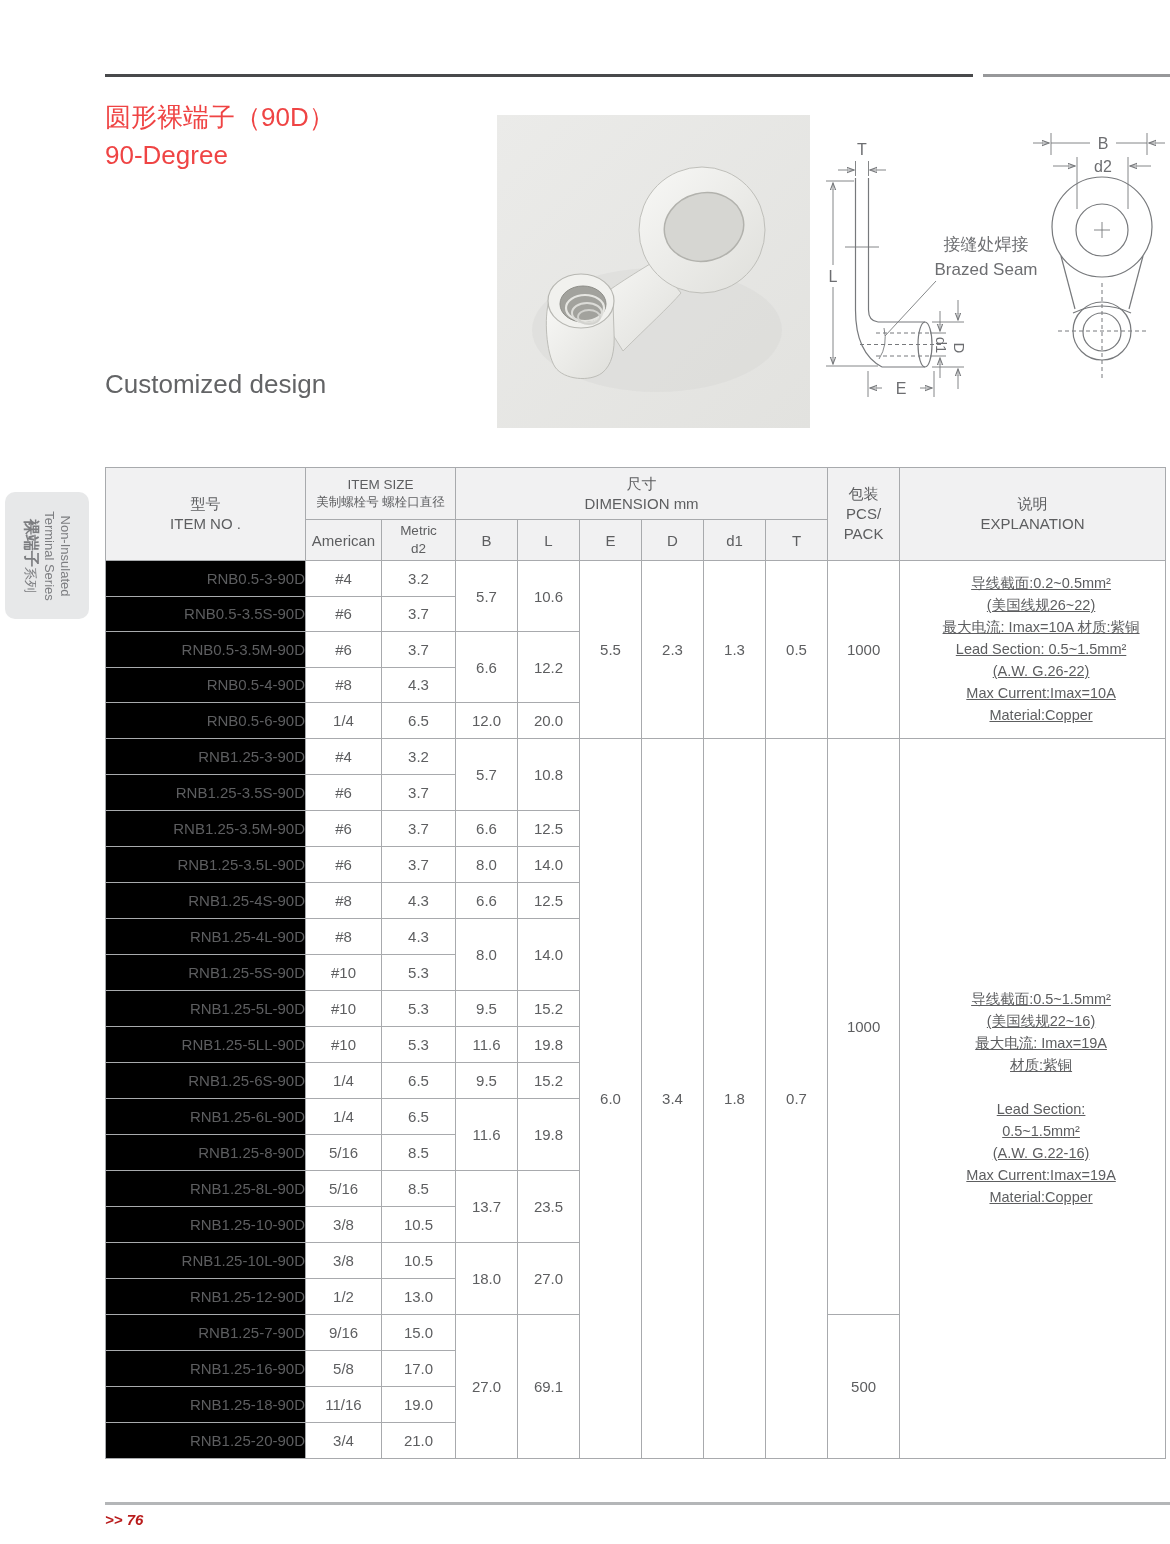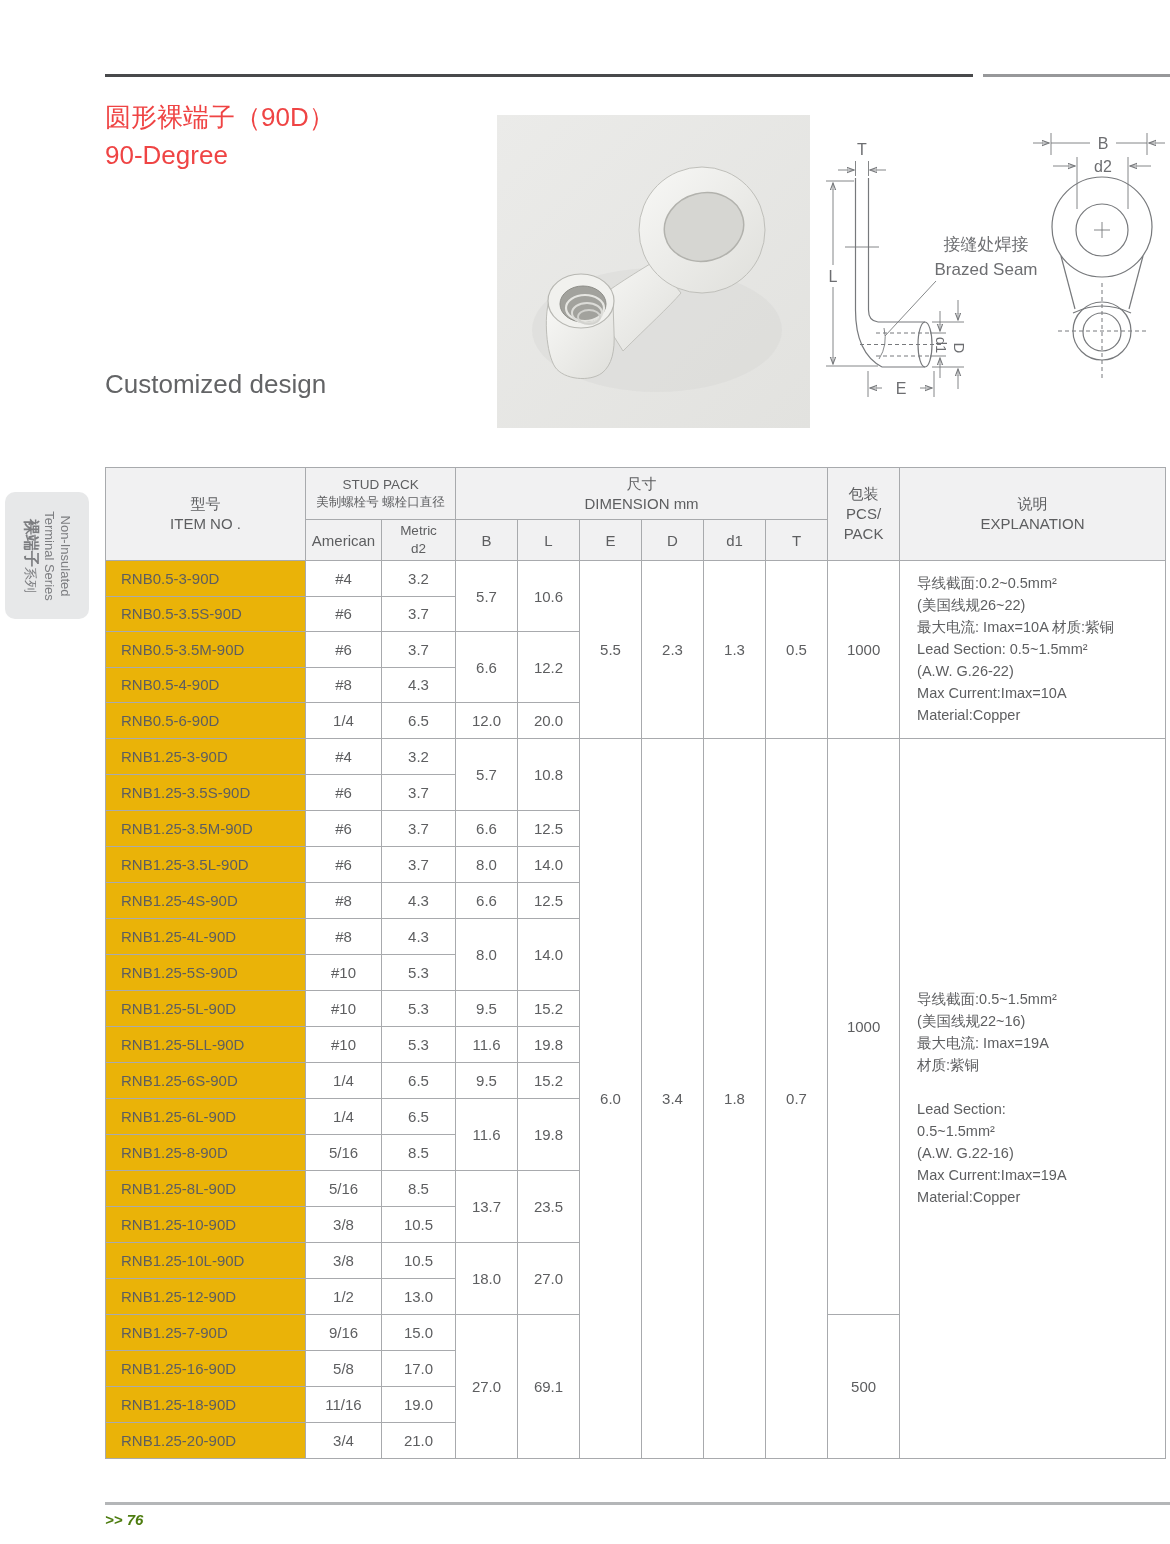--- a/index.html
+++ b/index.html
@@ -36,31 +36,31 @@
                border-collapse:collapse; table-layout:fixed;
                border:1.5px solid #8b8d90; }
   .spec th, .spec td { border:1px solid #a8aaad; font-weight:normal;
                        text-align:center; vertical-align:middle;
                        font-size:15px; color:#5d5e60; }
   .spec thead th { background:#f1f1f2; }
   .spec tr.hr1 { height:52px; }
   .spec tr.hr2 { height:41px;margin-left:8px; }
   .spec tr.g1  { height:35.5px; }
   .spec tr.g2  { height:36px; }
-  .spec td.item { background:#eab308; text-align:left; padding-left:15px; }
+  .spec td.item { background:#000000; text-align:right; }
   .hdr-zh { font-size:15px; line-height:20px; }
   .hdr-en { font-size:15px; line-height:20px; }
   .hdr-sm { font-size:13.5px; line-height:18px; }
   .hdr-xs { font-size:12.5px; line-height:17px; }
-  .spec td.expl { text-align:left; padding-left:17px; }
+  .spec td.expl { text-align:center; padding-left:17px;text-decoration:underline; }
   .expl-line { font-size:14.5px; line-height:22px; min-height:22px; white-space:nowrap; }
 
   .footer-rule { position:absolute; left:105px; top:1502px; width:1065px; height:3px; background:#b4b6b8; }
   .page-num    { position:absolute; left:105px; top:1511px; font-style:italic; font-weight:bold;
-                 font-size:15px; color:#4d7c0f; }
+                 font-size:15px; color:#b91c1c; }
 </style>
 </head>
 <body>
 
 <div class="rule-dark"></div>
 <div class="rule-light"></div>
 
 <div class="title-block">
   <div>圆形裸端子（90D）</div>
   <div>90-Degree</div>
@@ -201,21 +201,21 @@
     <col style="width:72px">
       <col style="width:266px">
   </colgroup>
   <thead>
     <tr class="hr1">
       <th rowspan="2">
         <div class="hdr-zh">型号</div>
         <div class="hdr-en">ITEM NO .</div>
       </th>
       <th colspan="2">
-        <div class="hdr-sm">STUD PACK</div>
+        <div class="hdr-sm">ITEM SIZE</div>
         <div class="hdr-xs">美制螺栓号  螺栓口直径</div>
       </th>
       <th colspan="6">
         <div class="hdr-zh">尺寸</div>
         <div class="hdr-en">DIMENSION mm</div>
       </th>
       <th rowspan="2">
         <div class="hdr-zh">包装</div>
         <div class="hdr-en">PCS/</div>
         <div class="hdr-en">PACK</div>

